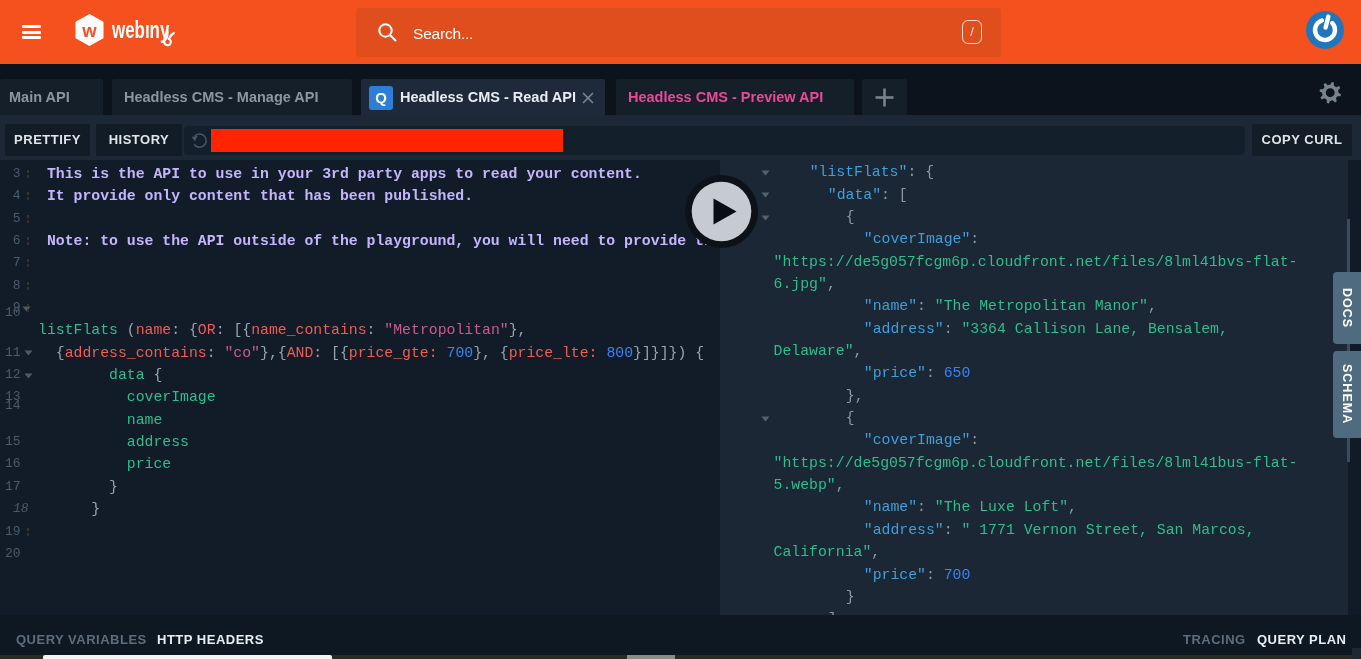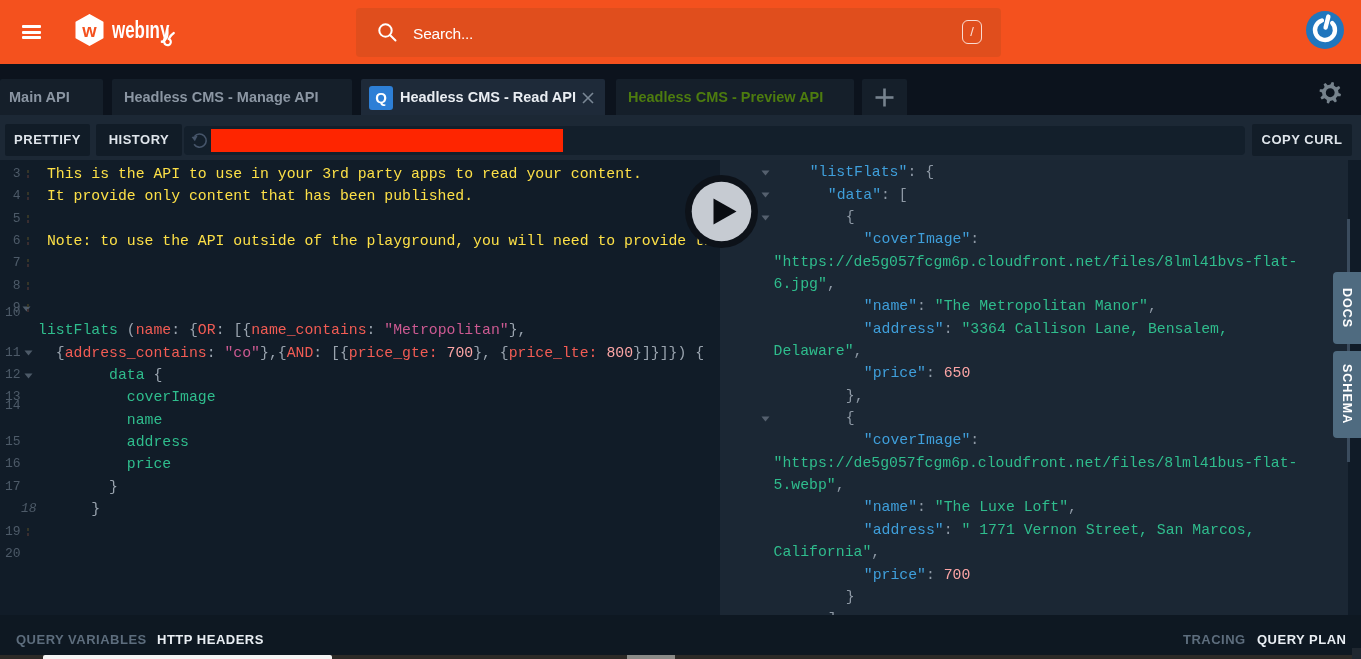--- a/index.html
+++ b/index.html
@@ -1,25 +1,25 @@
 <!DOCTYPE html>
 <html><head>
 <meta charset="utf-8">
 <style>
   * { margin:0; padding:0; box-sizing:border-box; }
   body { width:1361px; height:659px; overflow:hidden; background:#0c131d;
          font-family:"Liberation Sans", sans-serif; position:relative; }
   .abs { position:absolute; }
   .mono { font-family:"Liberation Mono", monospace; font-size:14.8px; line-height:22.3px; white-space:pre; }
   .num  { font-family:"Liberation Mono", monospace; font-size:13px; line-height:22.3px; color:#4d5a68; text-align:right; width:20.5px; }
-  .c-com { color:#fde047; }
+  .c-com { color:#c4b5fd;font-weight:bold; }
   .c-grn { color:#2fbd8d; }
   .c-red { color:#f25c54; }
   .c-pnk { color:#cd5a92; }
-  .c-blu { color:#fca5a5; }
+  .c-blu { color:#3b82f6; }
   .c-pun { color:#9aa4af; }
   .c-key { color:#3f9fdb; }
   .c-rpun { color:#8e99a5; }
 </style>
 </head>
 <body>
 <div class="abs" style="left:0;top:0;width:1361px;height:64px;background:#f4511e;">
   <div class="abs" style="left:22px;top:25px;width:19px;height:3px;background:#fff;border-radius:1px;"></div>
   <div class="abs" style="left:22px;top:30.7px;width:19px;height:3px;background:#fff;border-radius:1px;"></div>
   <div class="abs" style="left:22px;top:36.4px;width:19px;height:3px;background:#fff;border-radius:1px;"></div>
@@ -53,21 +53,21 @@
 <div class="abs" style="left:112px;top:79px;width:240px;height:37px;background:#151f2a;border-radius:2px 2px 0 0;"></div>
 <div class="abs" style="left:124px;top:89px;font-size:14.5px;font-weight:bold;color:#8b96a3;">Headless CMS - Manage API</div>
 <div class="abs" style="left:361px;top:79px;width:244px;height:37px;background:#1e2a39;border-radius:2px 2px 0 0;"></div>
 <div class="abs" style="left:369px;top:86px;width:24px;height:24px;background:#2d7fd6;border-radius:3px;color:#fff;font-weight:bold;font-size:15px;text-align:center;line-height:24px;">Q</div>
 <div class="abs" style="left:400px;top:89px;font-size:14.5px;font-weight:bold;color:#e9edf2;">Headless CMS - Read API</div>
 <svg class="abs" style="left:580px;top:90px;" width="16" height="16" viewBox="0 0 16 16">
   <line x1="3" y1="3" x2="13" y2="13" stroke="#7a8895" stroke-width="1.6"></line>
   <line x1="13" y1="3" x2="3" y2="13" stroke="#7a8895" stroke-width="1.6"></line>
 </svg>
 <div class="abs" style="left:616px;top:79px;width:238px;height:37px;background:#151f2a;border-radius:2px 2px 0 0;"></div>
-<div class="abs" style="left:628px;top:89px;font-size:14.5px;font-weight:bold;color:#4d7c0f;">Headless CMS - Preview API</div>
+<div class="abs" style="left:628px;top:89px;font-size:14.5px;font-weight:bold;color:#ec4899;">Headless CMS - Preview API</div>
 <div class="abs" style="left:862px;top:79px;width:45px;height:37px;background:#151f2a;border-radius:2px 2px 0 0;"></div>
 <svg class="abs" style="left:874px;top:87px;" width="21" height="21" viewBox="0 0 21 21">
   <line x1="10.5" y1="1.5" x2="10.5" y2="19.5" stroke="#76828e" stroke-width="2.6"></line>
   <line x1="1.5" y1="10.5" x2="19.5" y2="10.5" stroke="#76828e" stroke-width="2.6"></line>
 </svg>
 <svg class="abs" style="left:1318px;top:80px;" width="23" height="24" viewBox="0 0 24 24">
   <g fill="#76828c">
     <path d="M12 1.5 L14.3 1.5 L14.9 4.6 L17.6 5.8 L20.3 4.1 L22 5.8 L20.2 8.5 L21.4 11.1 L24 11.7 L24 14 L20.9 14.7 L19.7 17.3 L21.4 20 L19.7 21.7 L17 20 L14.4 21.2 L13.8 24 L11.5 24 L10.9 20.9 L8.2 19.7 L5.5 21.4 L3.8 19.7 L5.5 17 L4.3 14.4 L1.5 13.8 L1.5 11.5 L4.6 10.9 L5.8 8.2 L4.1 5.5 L5.8 3.8 L8.5 5.6 L11.1 4.4 Z" transform="rotate(12 12.75 12.75)"></path>
   </g>
   <circle cx="12.75" cy="12.75" r="4.6" fill="#0c131d"></circle>
@@ -94,21 +94,21 @@
 <div class="abs num" style="left:0;top:114.7px;">8</div>
 <div class="abs num" style="left:0;top:137.0px;">9</div>
 <div class="abs num" style="left:0;top:142px;">10</div>
 <div class="abs num" style="left:0;top:181.7px;">11</div>
 <div class="abs num" style="left:0;top:204.1px;">12</div>
 <div class="abs num" style="left:0;top:226.4px;">13</div>
 <div class="abs num" style="left:0;top:235px;">14</div>
 <div class="abs num" style="left:0;top:271.1px;">15</div>
 <div class="abs num" style="left:0;top:293.4px;">16</div>
 <div class="abs num" style="left:0;top:315.8px;">17</div>
-<div class="abs num" style="left:16px;top:338.1px;font-style:italic;">18</div>
+<div class="abs num" style="left:8px;top:338.1px;font-style:italic;">18</div>
 <div class="abs num" style="left:0;top:360.5px;">19</div>
 <div class="abs num" style="left:0;top:382.9px;">20</div>
 <svg class="abs" style="left:22px;top:145.6px;" width="9" height="6" viewBox="0 0 9 6">
       <polygon points="0.5,0.5 8.5,0.5 4.5,5.5" fill="#4d5a68"></polygon>
     </svg>
 <svg class="abs" style="left:24px;top:190.3px;" width="9" height="6" viewBox="0 0 9 6">
       <polygon points="0.5,0.5 8.5,0.5 4.5,5.5" fill="#4d5a68"></polygon>
     </svg>
 <svg class="abs" style="left:24px;top:212.7px;" width="9" height="6" viewBox="0 0 9 6">
       <polygon points="0.5,0.5 8.5,0.5 4.5,5.5" fill="#4d5a68"></polygon>

